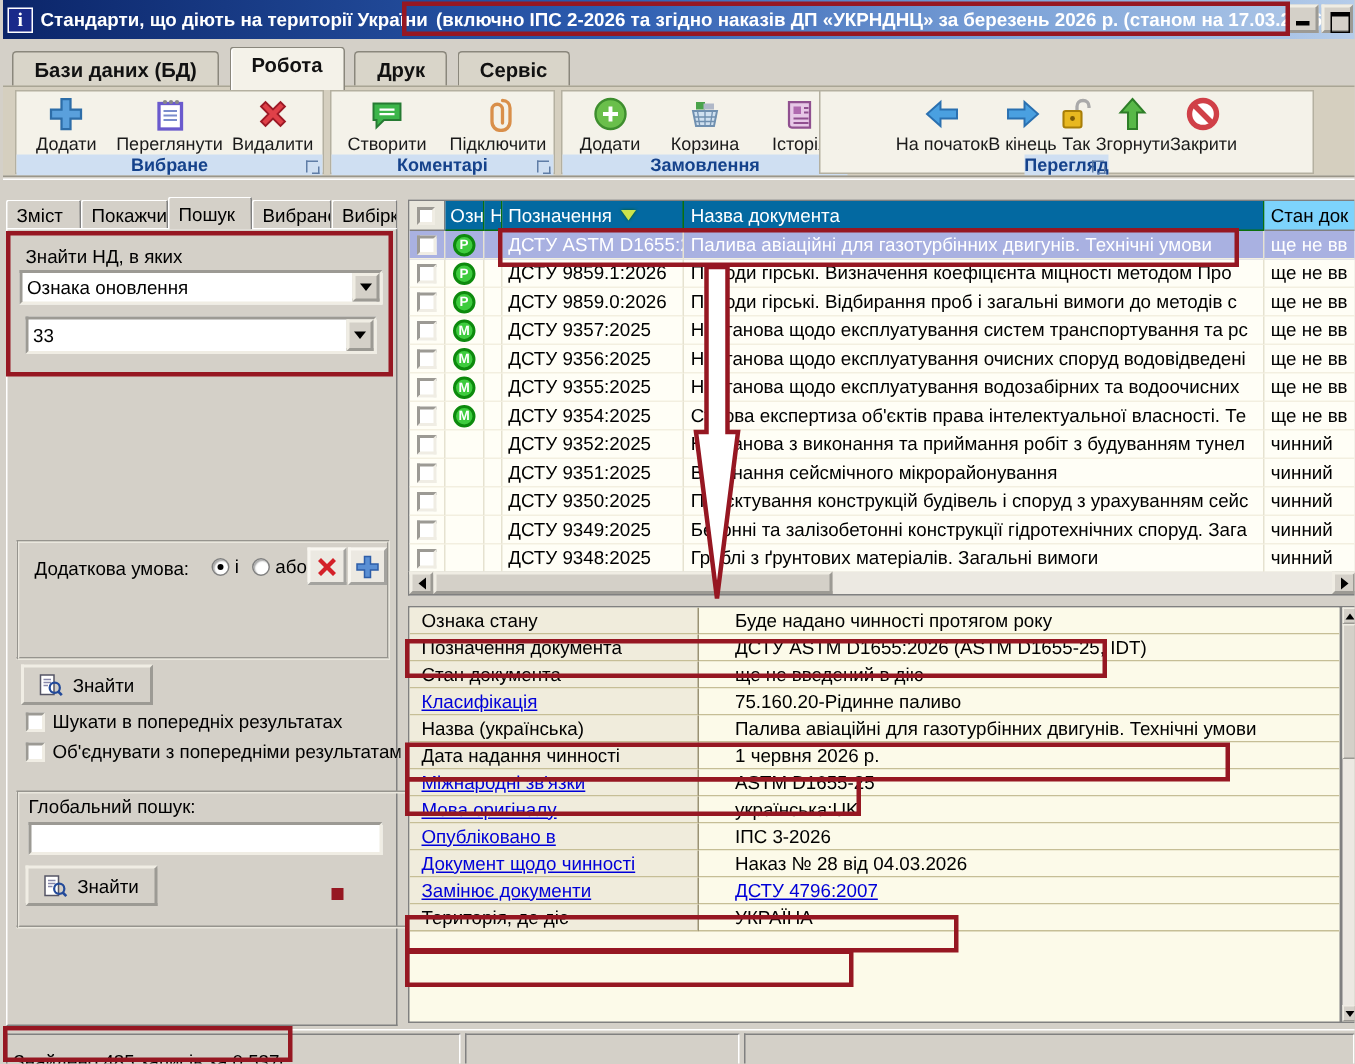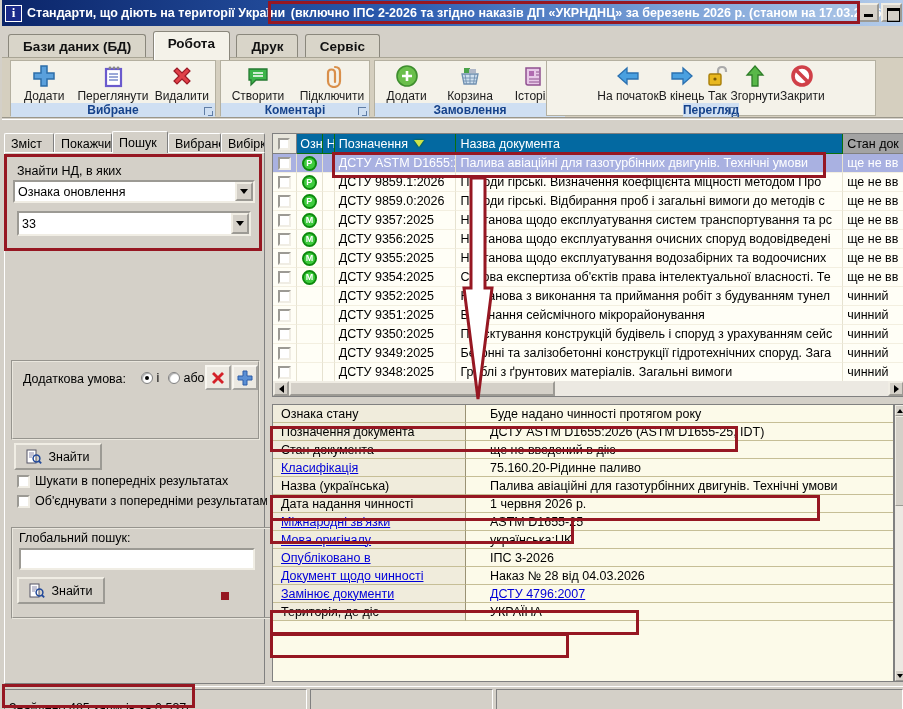--- a/index.html
+++ b/index.html
@@ -62,21 +62,21 @@
     gap:6px; font-size:12.5px; color:#000; }
   .checkline { position:absolute; display:flex; align-items:center; gap:5px; font-size:12.5px; white-space:nowrap; width:250px; overflow:hidden; }
   .checkbox { width:13px; height:13px; background:#fff; border:2px inset #f0ede4; flex:0 0 auto; }
   .text-input { position:absolute; background:#fff; border:2px inset #f0ede4; font-size:12.5px; padding:2px 3px; }
 
   
   .grid { position:absolute; left:270px; top:133px; width:633px; height:264px; background:#fffef6; border:1px solid #808080; overflow:hidden; }
   .gh { display:flex; height:20px; }
   .gh .hc { font-size:12.5px; color:#fff; background:#0369a1; border-right:1px solid #0c700c; border-bottom:1px solid #0c700c;
     display:flex; align-items:center; padding-left:4px; white-space:nowrap; overflow:hidden; }
-  .gh .hc.gray { background:#a3a3a3; color:#000; border-right-color:#808080; border-bottom-color:#808080; }
+  .gh .hc.gray { background:#7dd3fc; color:#000; border-right-color:#808080; border-bottom-color:#808080; }
   .gh .hc.white { background:#e8e6dc; border-right-color:#808080; border-bottom-color:#808080; justify-content:center; padding-left:0; }
   .sort-tri { width:0; height:0; border-left:5px solid transparent; border-right:5px solid transparent; border-top:7px solid #cbe44c;
     margin-left:6px; filter:drop-shadow(0 0 1px #0a5a0a); }
   .trow { display:flex; height:19px; background:#fffef6; }
   .trow.selected .cell { background:#a9b1e1; color:#fff; }
   .cell { font-size:12.5px; color:#000; display:flex; align-items:center; padding-left:4px;
     border-right:1px solid #e6e2d0; border-bottom:1px solid #f3efe0; white-space:nowrap; overflow:hidden; }
   .c-cb { width:24px; justify-content:center; padding-left:0; }
   .c-mark { width:26px; justify-content:center; padding-left:0; }
   .c-na { width:12px; padding-left:0; }

